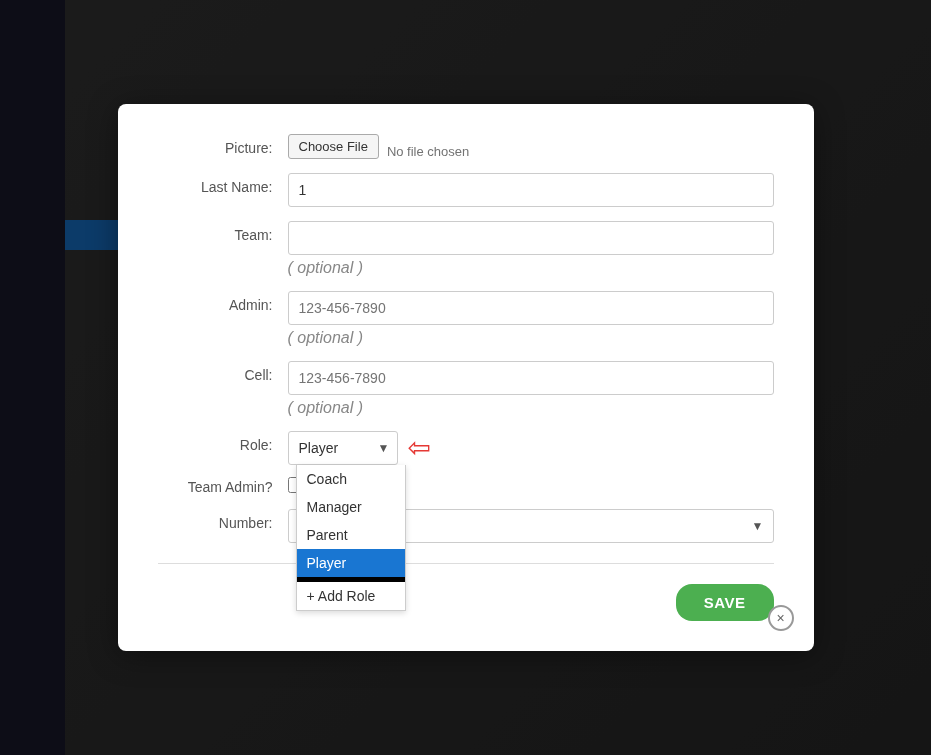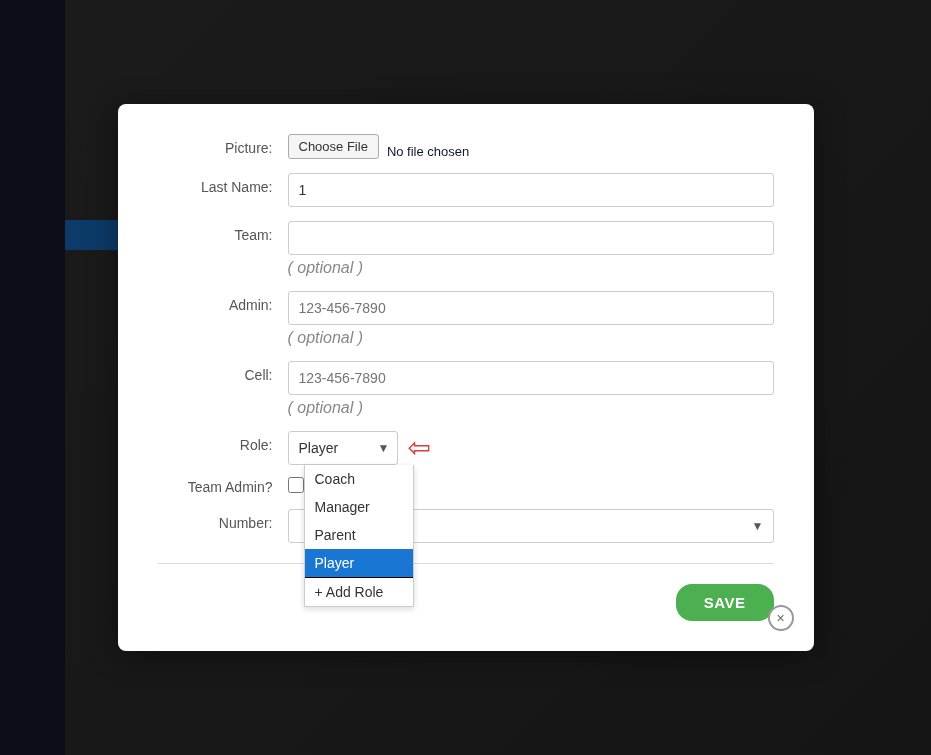--- a/index.html
+++ b/index.html
@@ -128,21 +128,21 @@
       padding: 4px 10px;
       font-size: 13px;
       border: 1px solid #aaa;
       background: #f5f5f5;
       border-radius: 3px;
       cursor: pointer;
       color: #333;
     }
 
     .no-file-text {
-      color: #0f172a;
+      color: #737373;
       font-size: 13px;
     }
 
     
     .role-row {
       display: flex;
       align-items: flex-start;
       margin-bottom: 8px;
     }
 
@@ -181,21 +181,21 @@
       margin-left: 10px;
       font-size: 28px;
       color: #e53935;
       line-height: 1;
     }
 
     
     .dropdown-list {
       position: absolute;
       top: 34px;
-      left: 16px;
+      left: 8px;
       width: 110px;
       background: #fff;
       border: 1px solid #ccc;
       border-top: none;
       z-index: 100;
       box-shadow: 0 2px 6px rgba(0,0,0,0.15);
     }
 
     .dropdown-item {
       padding: 6px 10px;
@@ -204,21 +204,21 @@
       color: #333;
     }
 
     .dropdown-item.selected {
       background: #1976d2;
       color: #fff;
     }
 
     .dropdown-item.add-role {
       color: #333;
-      border-top: 1px solid #000000;
+      border-top: 5px solid #000000;
     }
 
     
     .team-admin-row {
       display: flex;
       align-items: center;
       margin-bottom: 14px;
     }
 
     

